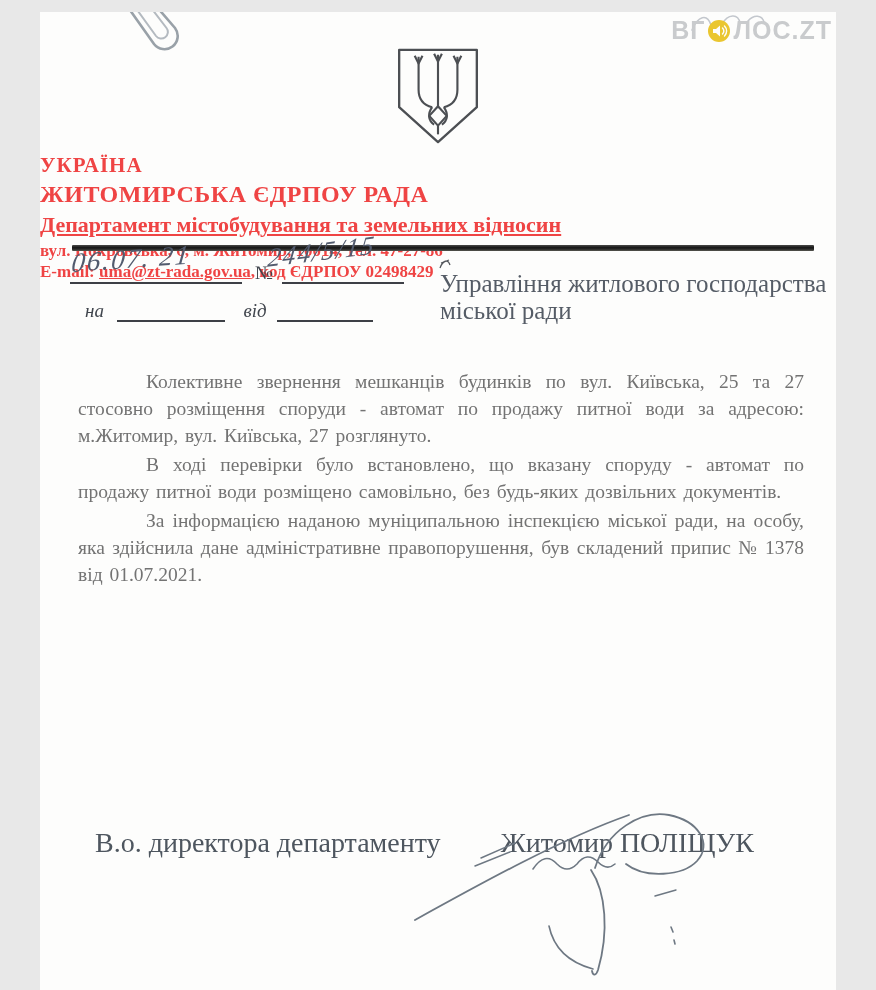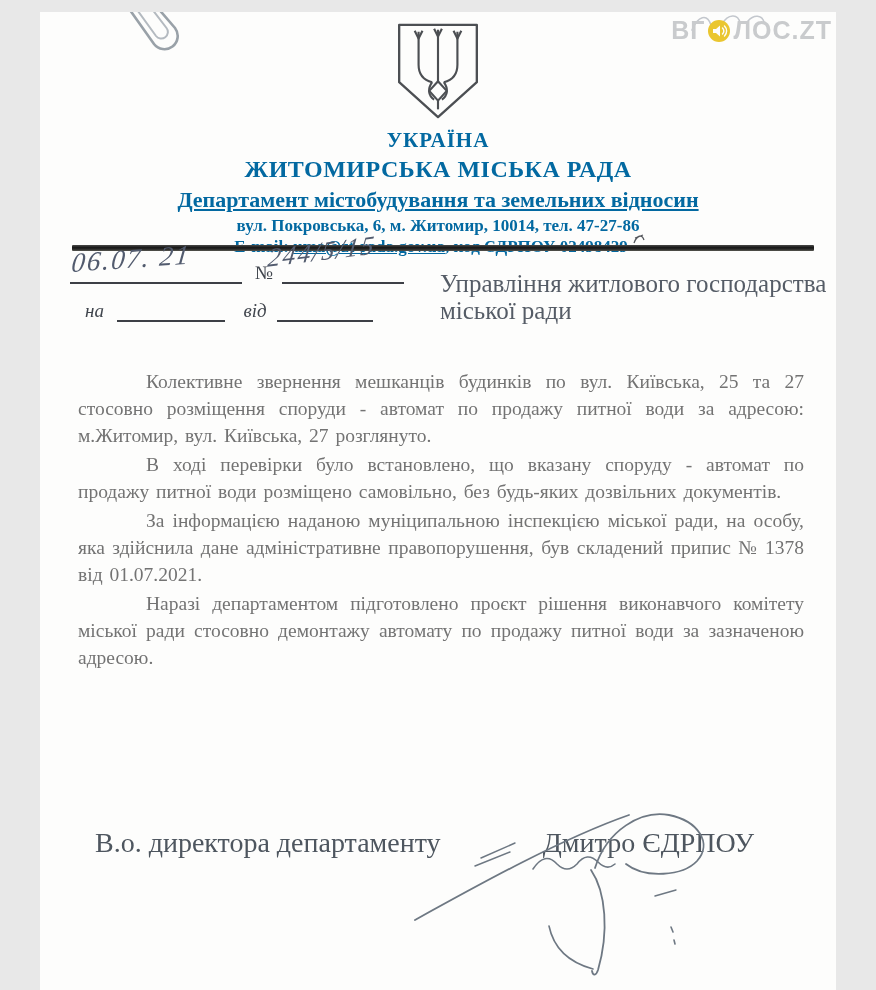--- a/index.html
+++ b/index.html
@@ -11,21 +11,21 @@
   
   .paperclip{position:absolute;left:52px;top:-2px;}
   .pen-marks{position:absolute;left:648px;top:0;}
   .watermark{
     position:absolute;right:4px;top:4px;display:flex;align-items:center;gap:2px;
     font-family:"Liberation Sans", sans-serif;font-weight:bold;font-size:25px;
     color:#c9cbcd;letter-spacing:1px;user-select:none;
   }
   .wm-icon{width:24px;height:24px;display:block;}
   
-  .letterhead{position:absolute;left:0;right:0;top:9px;text-align:center;color:#0369a1;}
+  .letterhead{position:absolute;left:0;right:0;top:34px;color:#ef4444;}
   .emblem{display:block;margin:0 auto;}
   .lh-country{font-size:21px;font-weight:bold;letter-spacing:1px;margin-top:7px;}
   .lh-council{font-size:24px;font-weight:bold;letter-spacing:.5px;margin-top:3px;}
   .lh-dept{font-size:22px;font-weight:bold;margin-top:4px;text-decoration:underline;}
   .lh-addr{font-size:17px;font-weight:bold;margin-top:3px;}
   .lh-email{font-size:17px;font-weight:bold;margin-top:1px;position:relative;}
   .lh-email .em{ text-decoration:underline;}
   .edrpou-mark{position:relative;top:-6px;left:4px;}
   .rule{
     position:absolute;left:32px;right:22px;top:233px;height:6px;
@@ -91,21 +91,21 @@
           <path d="M21,10 L25,18 L29,10"></path>
           <path d="M65,11 V45 C65,56 59,61 51,63"></path>
           <path d="M61,10 L65,18 L69,10"></path>
           <path d="M45,62 L36,72 L45,82 L54,72 Z"></path>
           <path d="M39,63 C34,70 35,77 41,81 M51,63 C56,70 55,77 49,81"></path>
           <path d="M45,82 V91"></path>
         </g>
       </g>
     </svg>
     <div class="lh-country">УКРАЇНА</div>
-    <div class="lh-council">ЖИТОМИРСЬКА МІСЬКА РАДА</div>
+    <div class="lh-council">ЖИТОМИРСЬКА ЄДРПОУ РАДА</div>
     <div class="lh-dept">Департамент містобудування та земельних відносин</div>
     <div class="lh-addr">вул. Покровська, 6, м. Житомир, 10014, тел. 47-27-86</div>
     <div class="lh-email">
       <span>E-mail: </span><span class="em">uma@zt-rada.gov.ua</span><span>, код ЄДРПОУ 02498429</span><svg class="edrpou-mark" width="14" height="14" viewBox="0 0 14 14">
           <path d="M2,11 C 5,3 10,2 12,8 M3,6 L11,3" fill="none" stroke="#54575c" stroke-width="1.3"></path>
         </svg>
     </div>
   </div>
 
   <div class="rule"></div>
@@ -128,26 +128,25 @@
 
   <div class="recipient">
     <div>Управління житлового господарства</div>
     <div>міської ради</div>
   </div>
 
   <div class="body-text">
     <p>Колективне звернення мешканців будинків по вул. Київська, 25 та 27 стосовно розміщення споруди - автомат по продажу питної води за адресою: м.Житомир, вул. Київська, 27 розглянуто.</p>
     <p>В ході перевірки було встановлено, що вказану споруду - автомат по продажу питної води розміщено самовільно, без будь-яких дозвільних документів.</p>
     <p>За інформацією наданою муніципальною інспекцією міської ради, на особу, яка здійснила дане адміністративне правопорушення, був складений припис № 1378 від 01.07.2021.</p>
-    <p>Наразі департаментом підготовлено проєкт рішення виконавчого комітету міської ради стосовно демонтажу автомату по продажу питної води за зазначеною адресою.</p>
   </div>
 
   <div class="sig-row">
     <span>В.о. директора  департаменту</span>
-    <span>Дмитро ЄДРПОУ</span>
+    <span>Житомир ПОЛІЩУК</span>
   </div>
 
   <svg class="sig-flourish" width="340" height="200" viewBox="0 0 340 200">
     <g fill="none" stroke="#6e7883" stroke-width="1.8" stroke-linecap="round">
       <path d="M 30,120 C 95,84 178,38 244,15"></path>
       <path d="M 96,58 L 130,43 M 90,66 L 125,52" stroke-width="1.5"></path>
       <path d="M 210,68 C 222,30 256,10 284,15 C 313,21 328,43 312,61 C 298,76 260,79 241,64"></path>
       <path d="M 148,69 q 12,-18 24,-5 q 10,10 20,0 q 10,-13 21,-2 q 9,9 17,2" stroke-width="1.6"></path>
       <path d="M 206,70 C 221,92 224,132 213,170 C 211,176 208,176 207,171"></path>
       <path d="M 164,126 C 169,150 186,163 208,169" stroke-width="1.6"></path>

